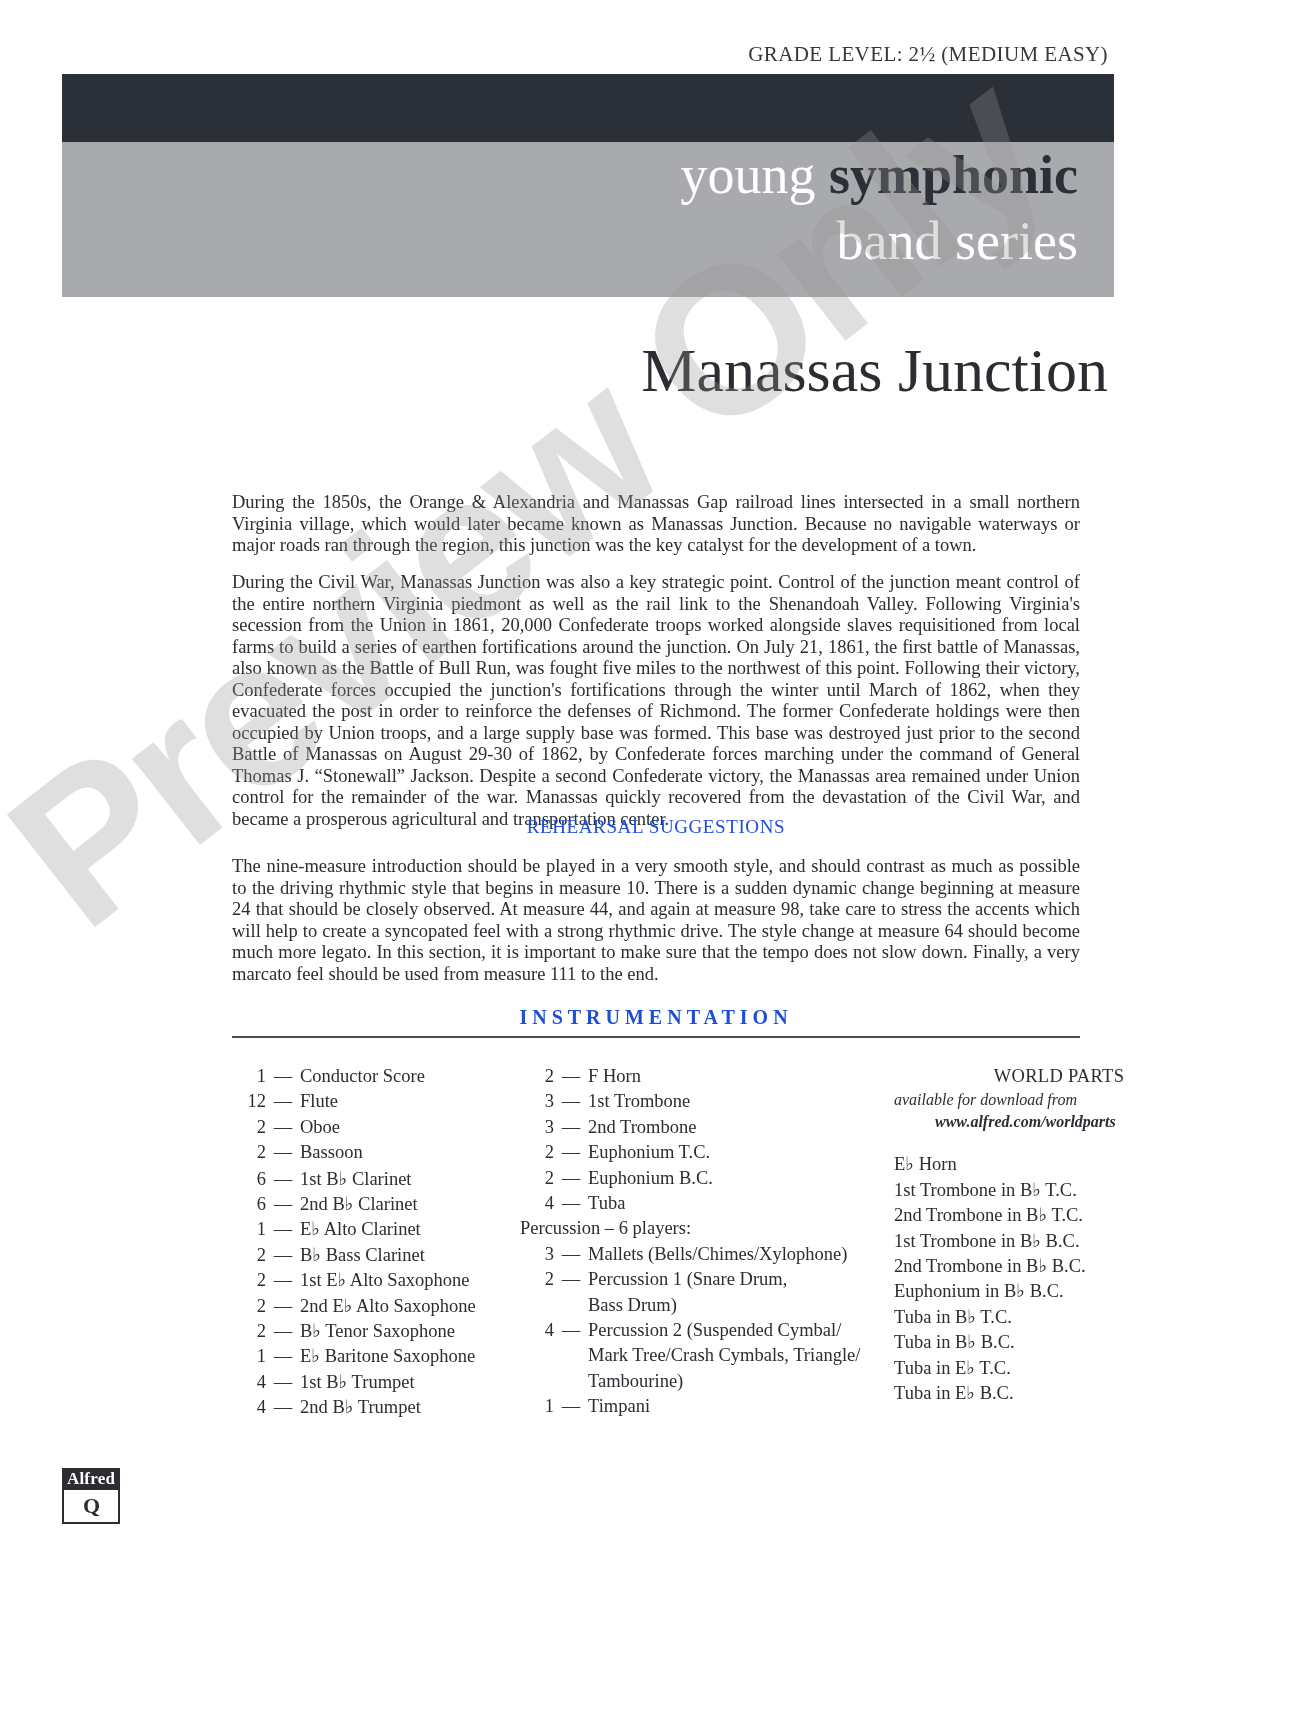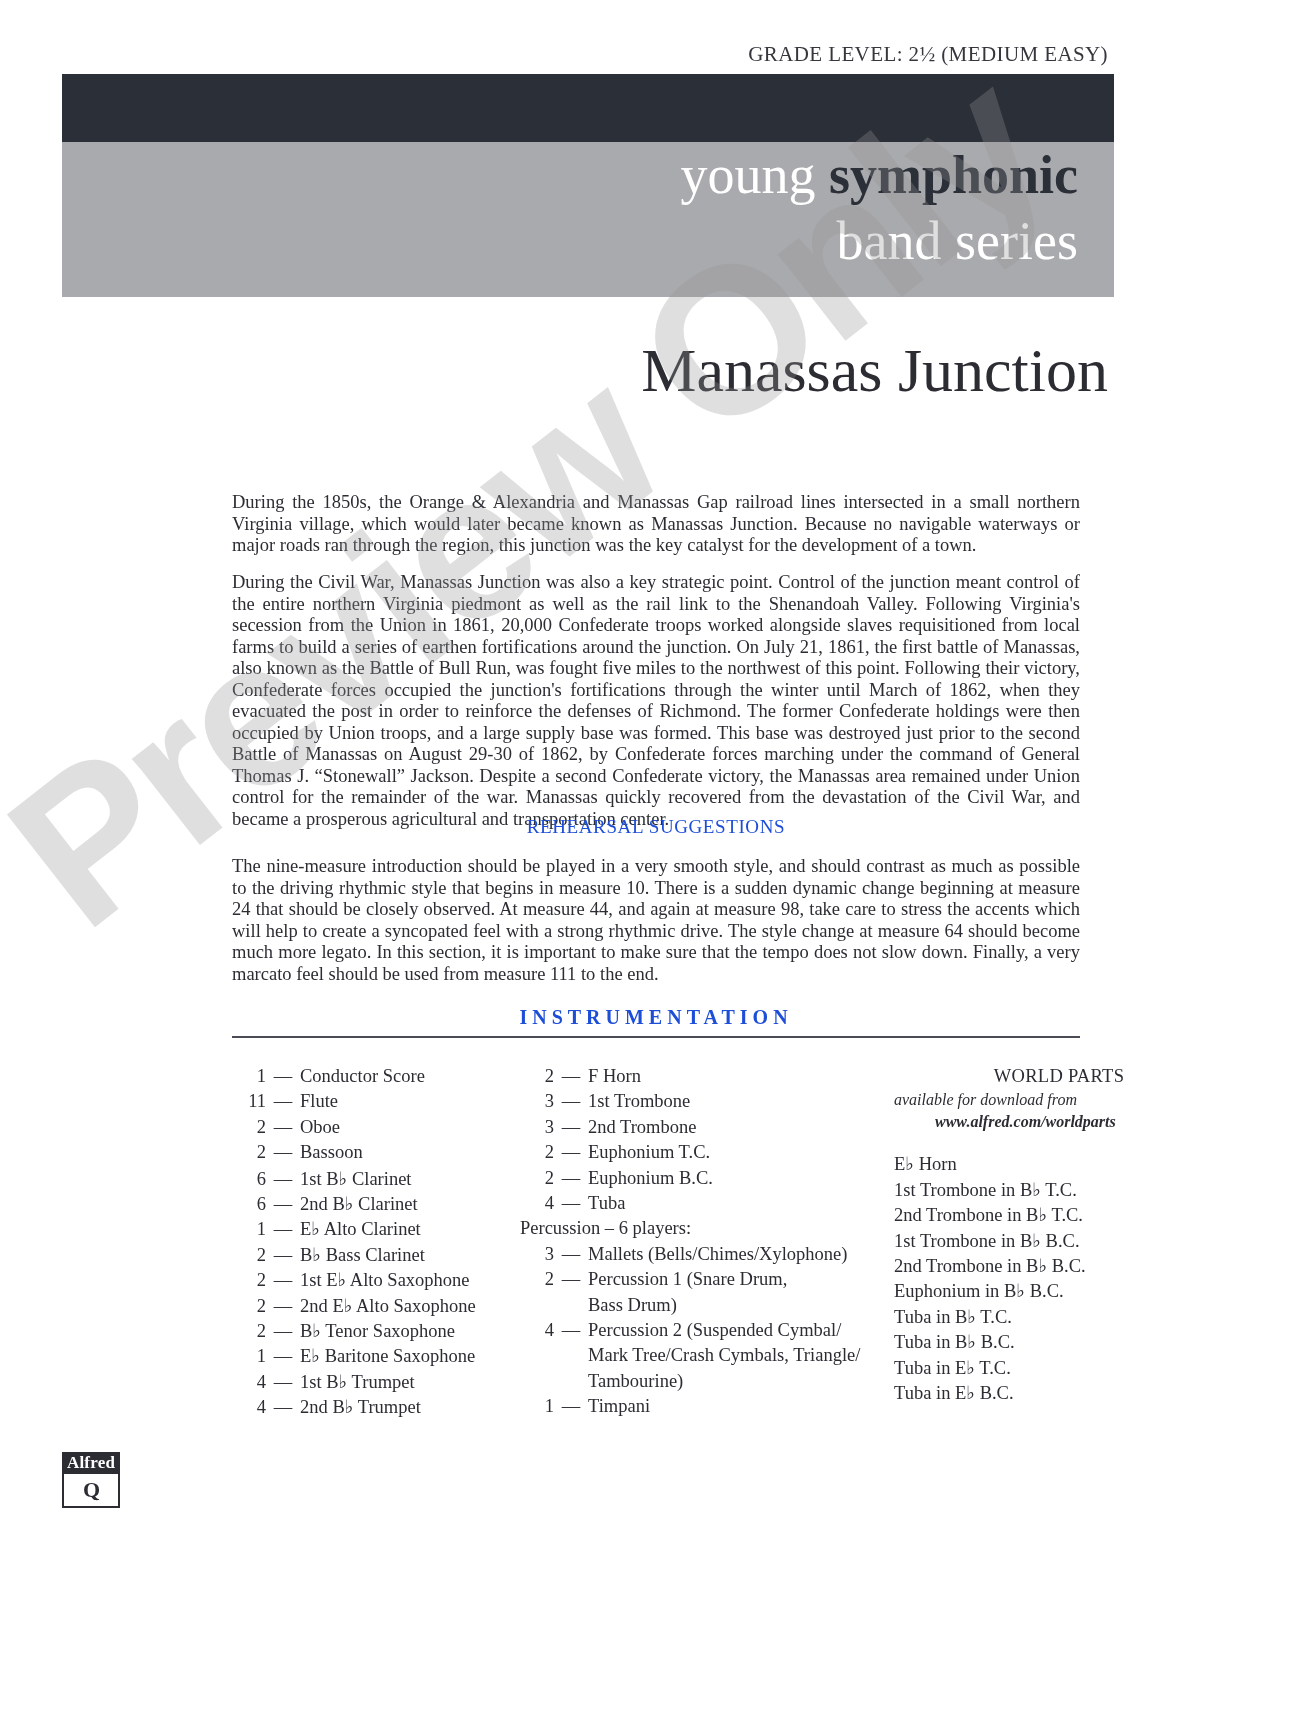--- a/index.html
+++ b/index.html
@@ -263,20 +263,21 @@
   .logo-top {
     background: #2b2d33;
     color: #ffffff;
     font-family: "Liberation Serif", serif;
     font-size: 17px;
     font-weight: bold;
     text-align: center;
     line-height: 22px;
     height: 22px;
     letter-spacing: 0.2px;
+    margin-top: 16px;
   }
   .logo-bot {
     border: 2px solid #2b2d33;
     border-top: none;
     height: 34px;
     display: flex;
     align-items: center;
     justify-content: center;
     box-sizing: border-box;
   }
@@ -338,21 +339,21 @@
   <div class="instr-rule"></div>
 
   <div class="instr-cols">
     <div class="col col-1" id="col1">
         <div class="ins-row">
           <span class="ins-qty">1</span>
           <span class="ins-dash">—</span>
           <span class="ins-name">Conductor Score</span>
         </div>
         <div class="ins-row">
-          <span class="ins-qty">11</span>
+          <span class="ins-qty">12</span>
           <span class="ins-dash">—</span>
           <span class="ins-name">Flute</span>
         </div>
         <div class="ins-row">
           <span class="ins-qty">2</span>
           <span class="ins-dash">—</span>
           <span class="ins-name">Oboe</span>
         </div>
         <div class="ins-row">
           <span class="ins-qty">2</span>

